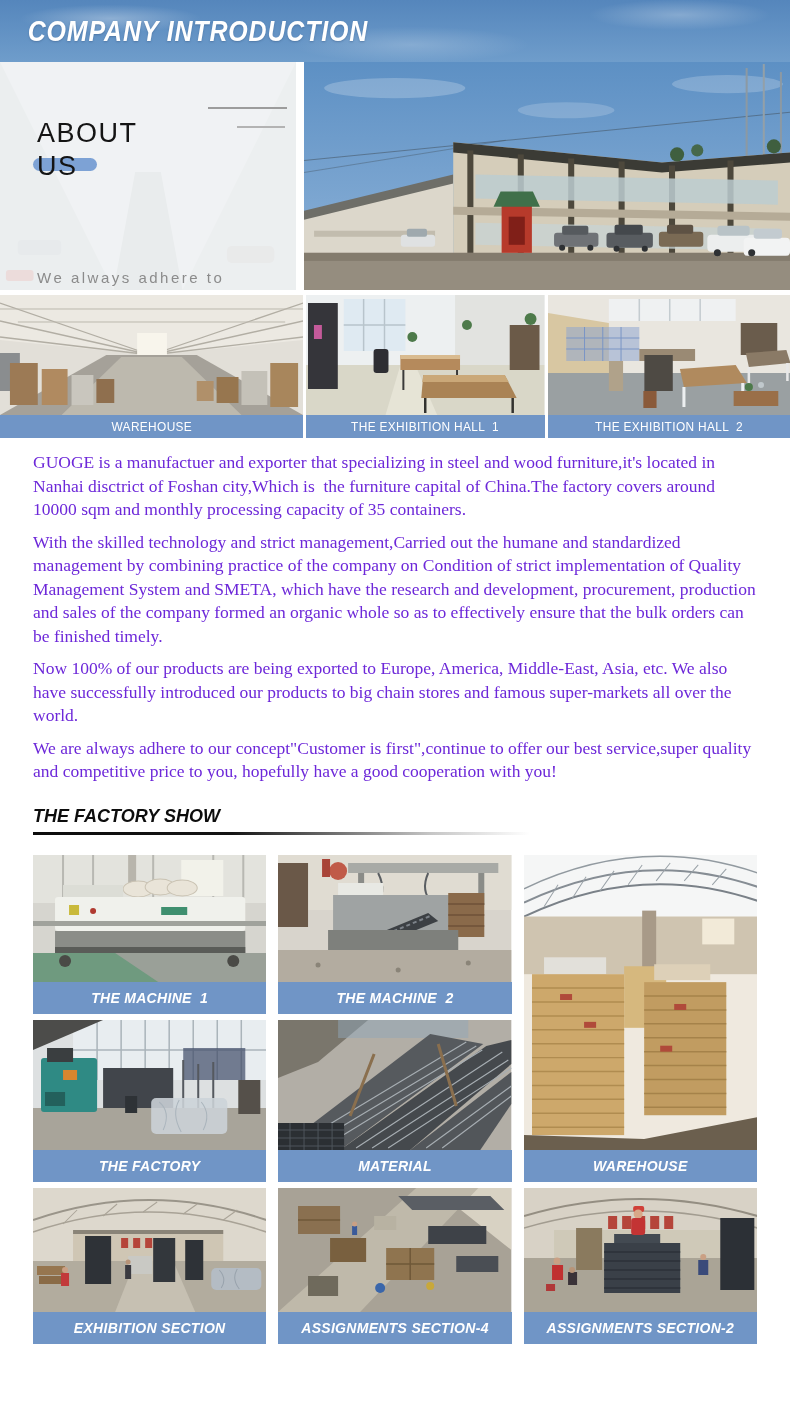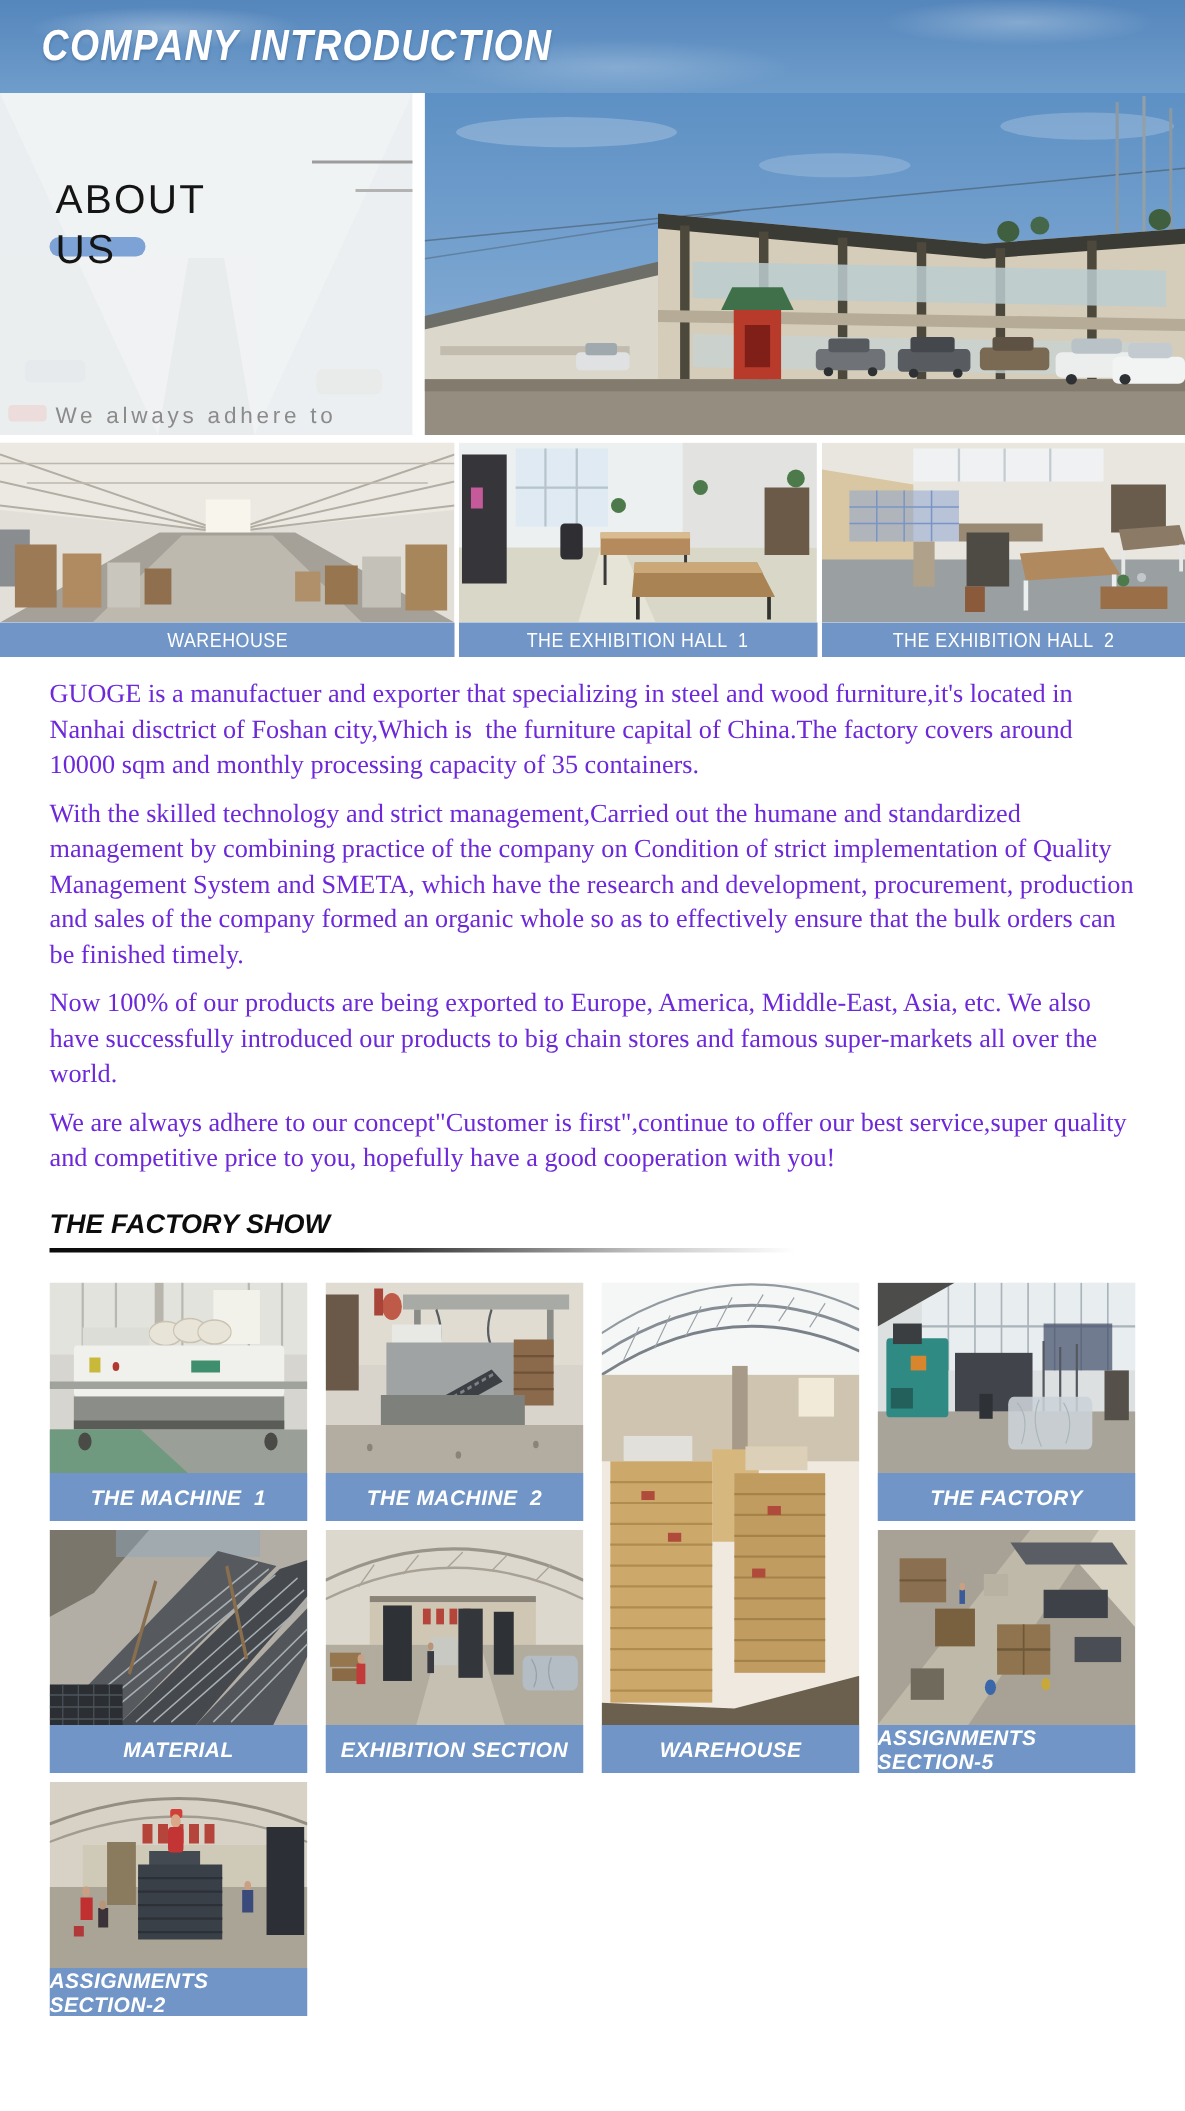--- a/index.html
+++ b/index.html
@@ -11,21 +11,21 @@
  background:
   radial-gradient(130px 20px at 14% 30%,rgba(255,255,255,.30),rgba(255,255,255,0) 70%),
   radial-gradient(170px 26px at 52% 72%,rgba(255,255,255,.20),rgba(255,255,255,0) 70%),
   radial-gradient(130px 22px at 86% 24%,rgba(255,255,255,.26),rgba(255,255,255,0) 70%),
   linear-gradient(180deg,#5586bc,#6f9dcb);}
 .banner-title{color:#fff;font-size:29px;font-weight:bold;font-style:italic;letter-spacing:1px;
  transform:scaleX(.86);text-shadow:0 1px 2px rgba(40,70,110,.35);white-space:pre-wrap}
 
 
 .about{height:228px;display:flex;margin-bottom:5px}
-.about-left{width:275px;flex:none;position:relative;background:#f4f6f7;overflow:hidden}
+.about-left{width:296px;flex:none;position:relative;background:#f4f6f7;overflow:hidden}
 .about-bg{position:absolute;inset:0;width:100%;height:100%}
 .deco-line{position:absolute;height:2px;background:#9c9c9c;z-index:2}
 .line1{left:208px;top:45px;width:79px}
 .line2{left:237px;top:64px;width:48px;background:#b3b3b3}
 .about-heading{position:absolute;left:37px;top:55px;font-size:27px;color:#141414;letter-spacing:1.5px;line-height:33px;z-index:3}
 .about-pill{position:absolute;left:33px;top:96px;width:64px;height:13px;border-radius:7px;background:#7da2d5;z-index:2}
 .about-tagline{position:absolute;left:37px;top:158px;font-size:15px;color:#8b8b8b;letter-spacing:2.5px;line-height:23px;z-index:3;white-space:pre-wrap}
 .about-photo{flex:1;margin-left:8px;overflow:hidden}
 .about-photo svg{display:block;width:100%;height:100%}
 
@@ -42,21 +42,21 @@
 
 .paragraphs{margin:13px 33px 0;font-family:"Liberation Serif",serif;font-size:17.5px;line-height:23.5px;color:#6d28d9}
 .paragraphs p{margin-bottom:9px;white-space:pre-wrap}
 
 
 .fs-head{margin:22px 0 0 33px;font-size:18px;font-weight:bold;font-style:italic;color:#0d0d0d;white-space:pre-wrap}
 .fs-underline{margin:5px 0 0 33px;width:497px;height:3px;
  background:linear-gradient(90deg,#0c0c0c 0%,#141414 40%,rgba(90,90,90,.35) 80%,rgba(120,120,120,0) 100%)}
 
 
-.grid{margin:20px 33px 0;display:grid;grid-template-columns:repeat(4,1fr);grid-template-rows:159px 162px 156px;gap:6px 12px}
+.grid{margin:20px 33px 0;display:grid;grid-template-columns:repeat(3,1fr);grid-template-rows:159px 162px 156px;gap:6px 12px}
 .grid figure{display:flex;flex-direction:column;overflow:hidden}
 .gphoto{flex:1;overflow:hidden}
 .gphoto svg{display:block;width:100%;height:100%}
 .gcap{height:32px;flex:none;background:#7095c6;color:#fff;display:flex;align-items:center;justify-content:center;
  font-size:14px;font-weight:bold;font-style:italic;letter-spacing:.3px}
 .gcap span{white-space:pre-wrap}
 .tall{grid-column:3;grid-row:1/3}
 </style>
 </head>
 <body>
@@ -443,21 +443,21 @@
           <rect x="178" y="68" width="42" height="16" fill="#4a4e54"></rect>
           <rect x="30" y="88" width="30" height="20" fill="#6f6a5c"></rect>
           <rect x="96" y="28" width="22" height="14" fill="#b8b2a2"></rect>
           <circle cx="102" cy="100" r="5" fill="#3a66aa"></circle>
           <circle cx="152" cy="98" r="4" fill="#c8a83a"></circle>
           <rect x="74" y="38" width="5" height="9" fill="#3a5a9a"></rect>
             <circle cx="76.5" cy="36" r="2.5" fill="#caa084"></circle>
         </svg>
       </div>
       <figcaption class="gcap">
-        <span>ASSIGNMENTS SECTION-5</span>
+        <span>ASSIGNMENTS SECTION-4</span>
       </figcaption>
     </figure>
 
     <figure>
       <div class="gphoto">
         <svg viewBox="0 0 233 124" preserveAspectRatio="none">
           <rect width="233" height="124" fill="#d8d2c6"></rect>
           <path d="M0 28 Q116 -6 233 28" stroke="#948e82" stroke-width="2" fill="none"></path>
           <path d="M0 40 Q116 6 233 40" stroke="#a29c90" stroke-width="1.5" fill="none"></path>
           <rect x="30" y="42" width="176" height="30" fill="#cfc9b8"></rect>

